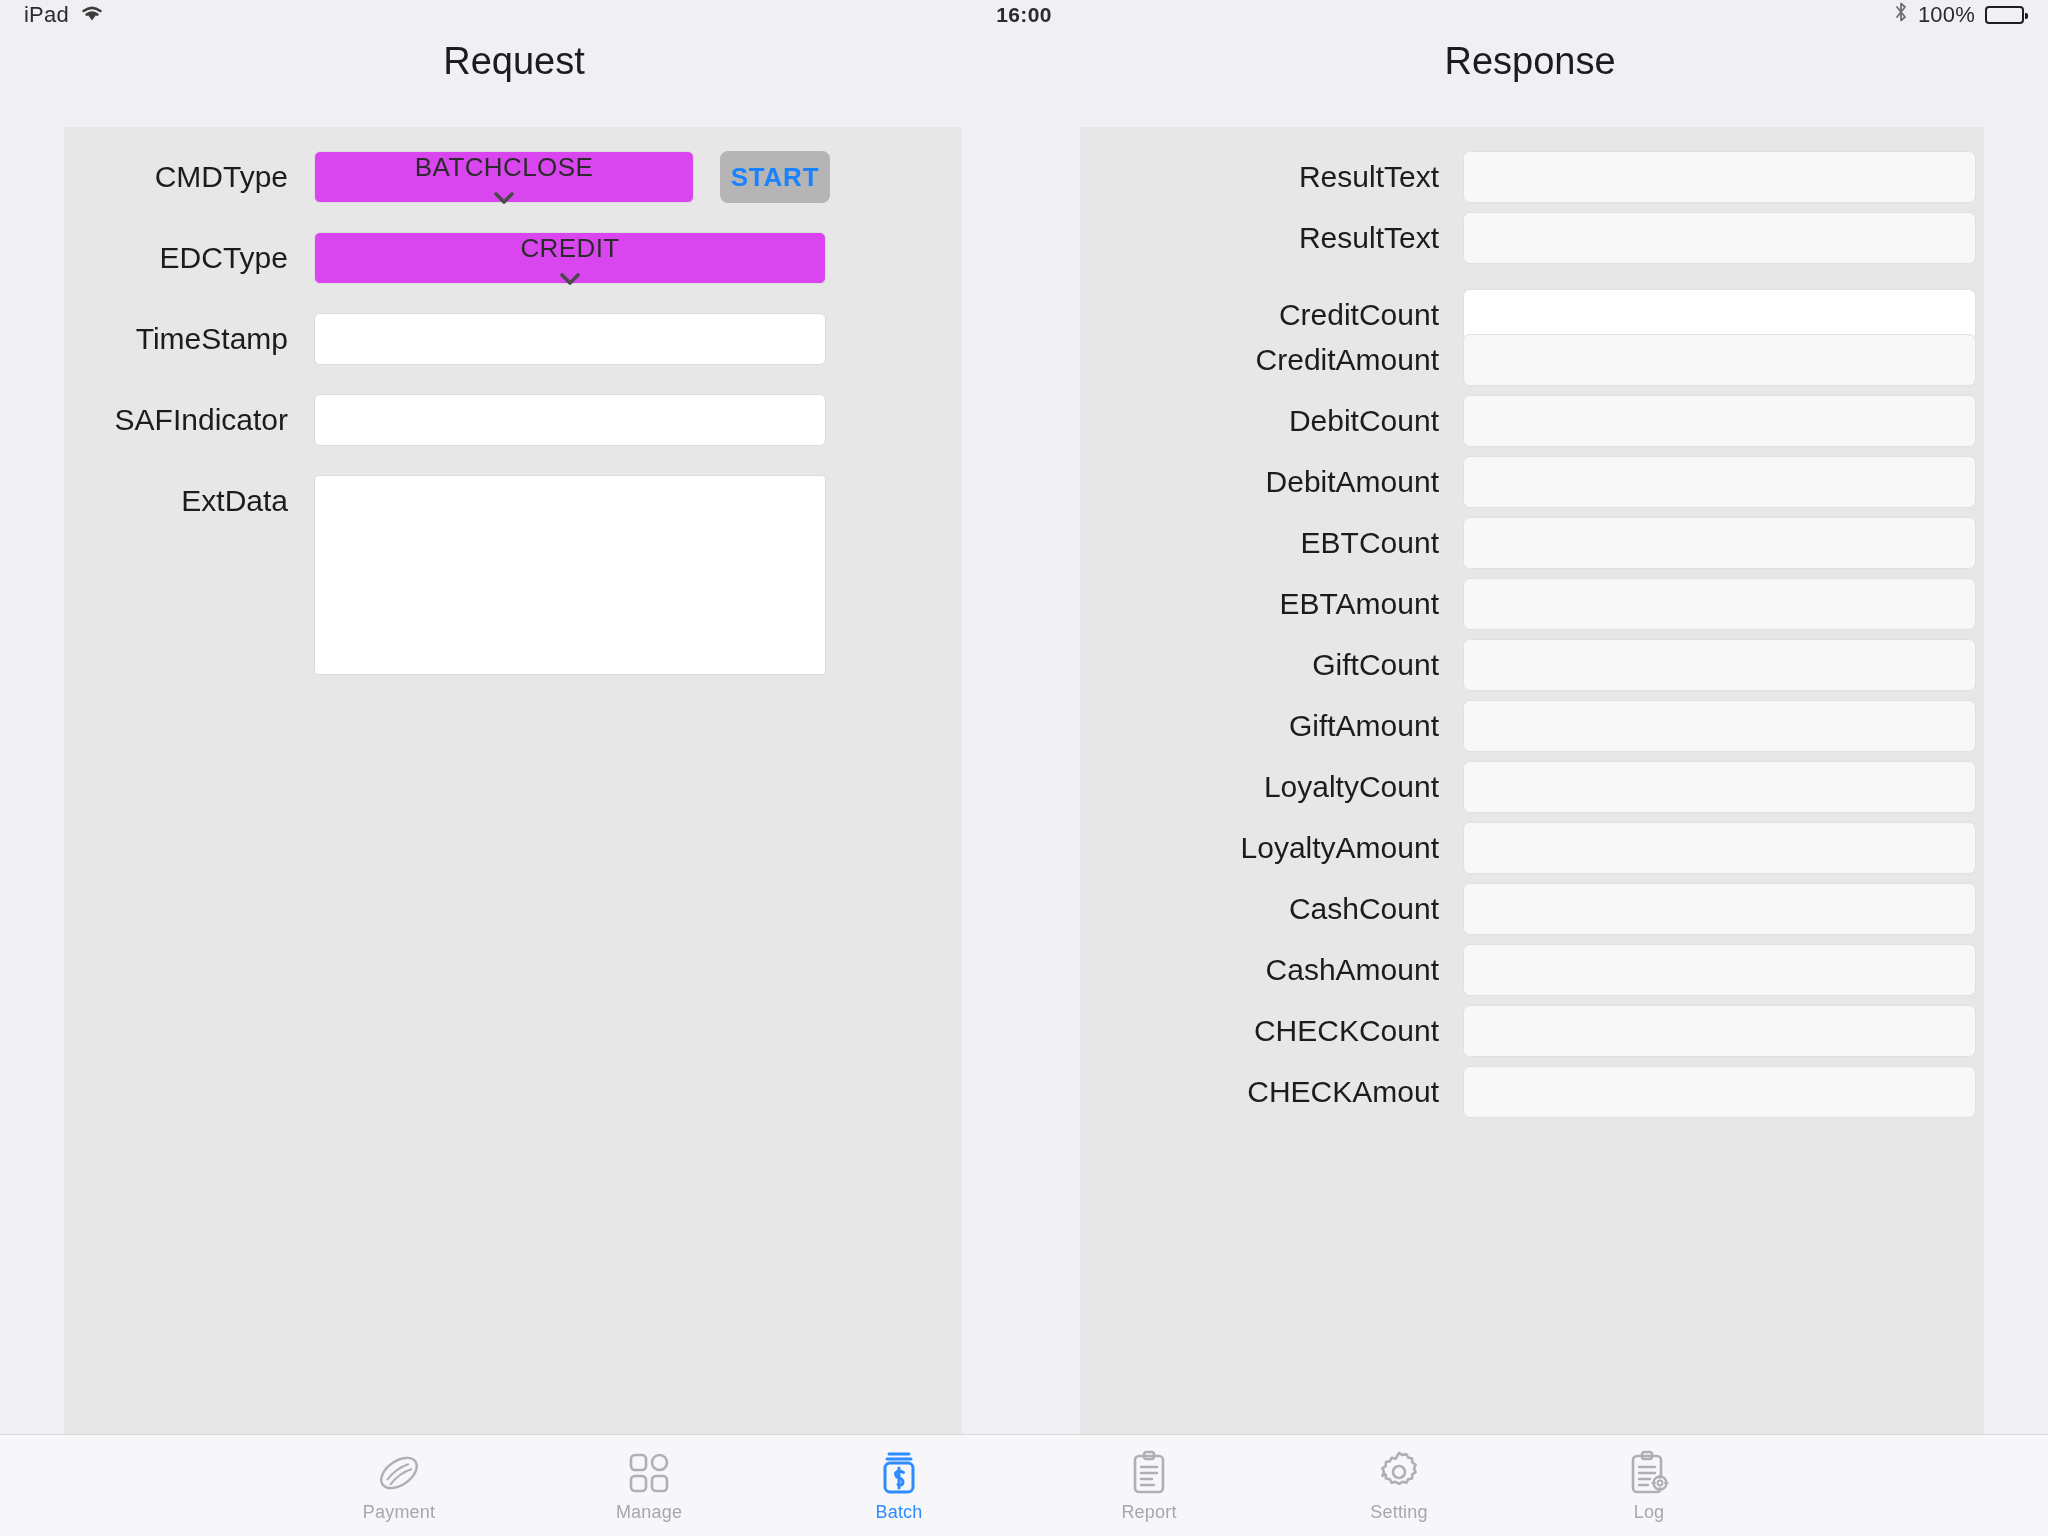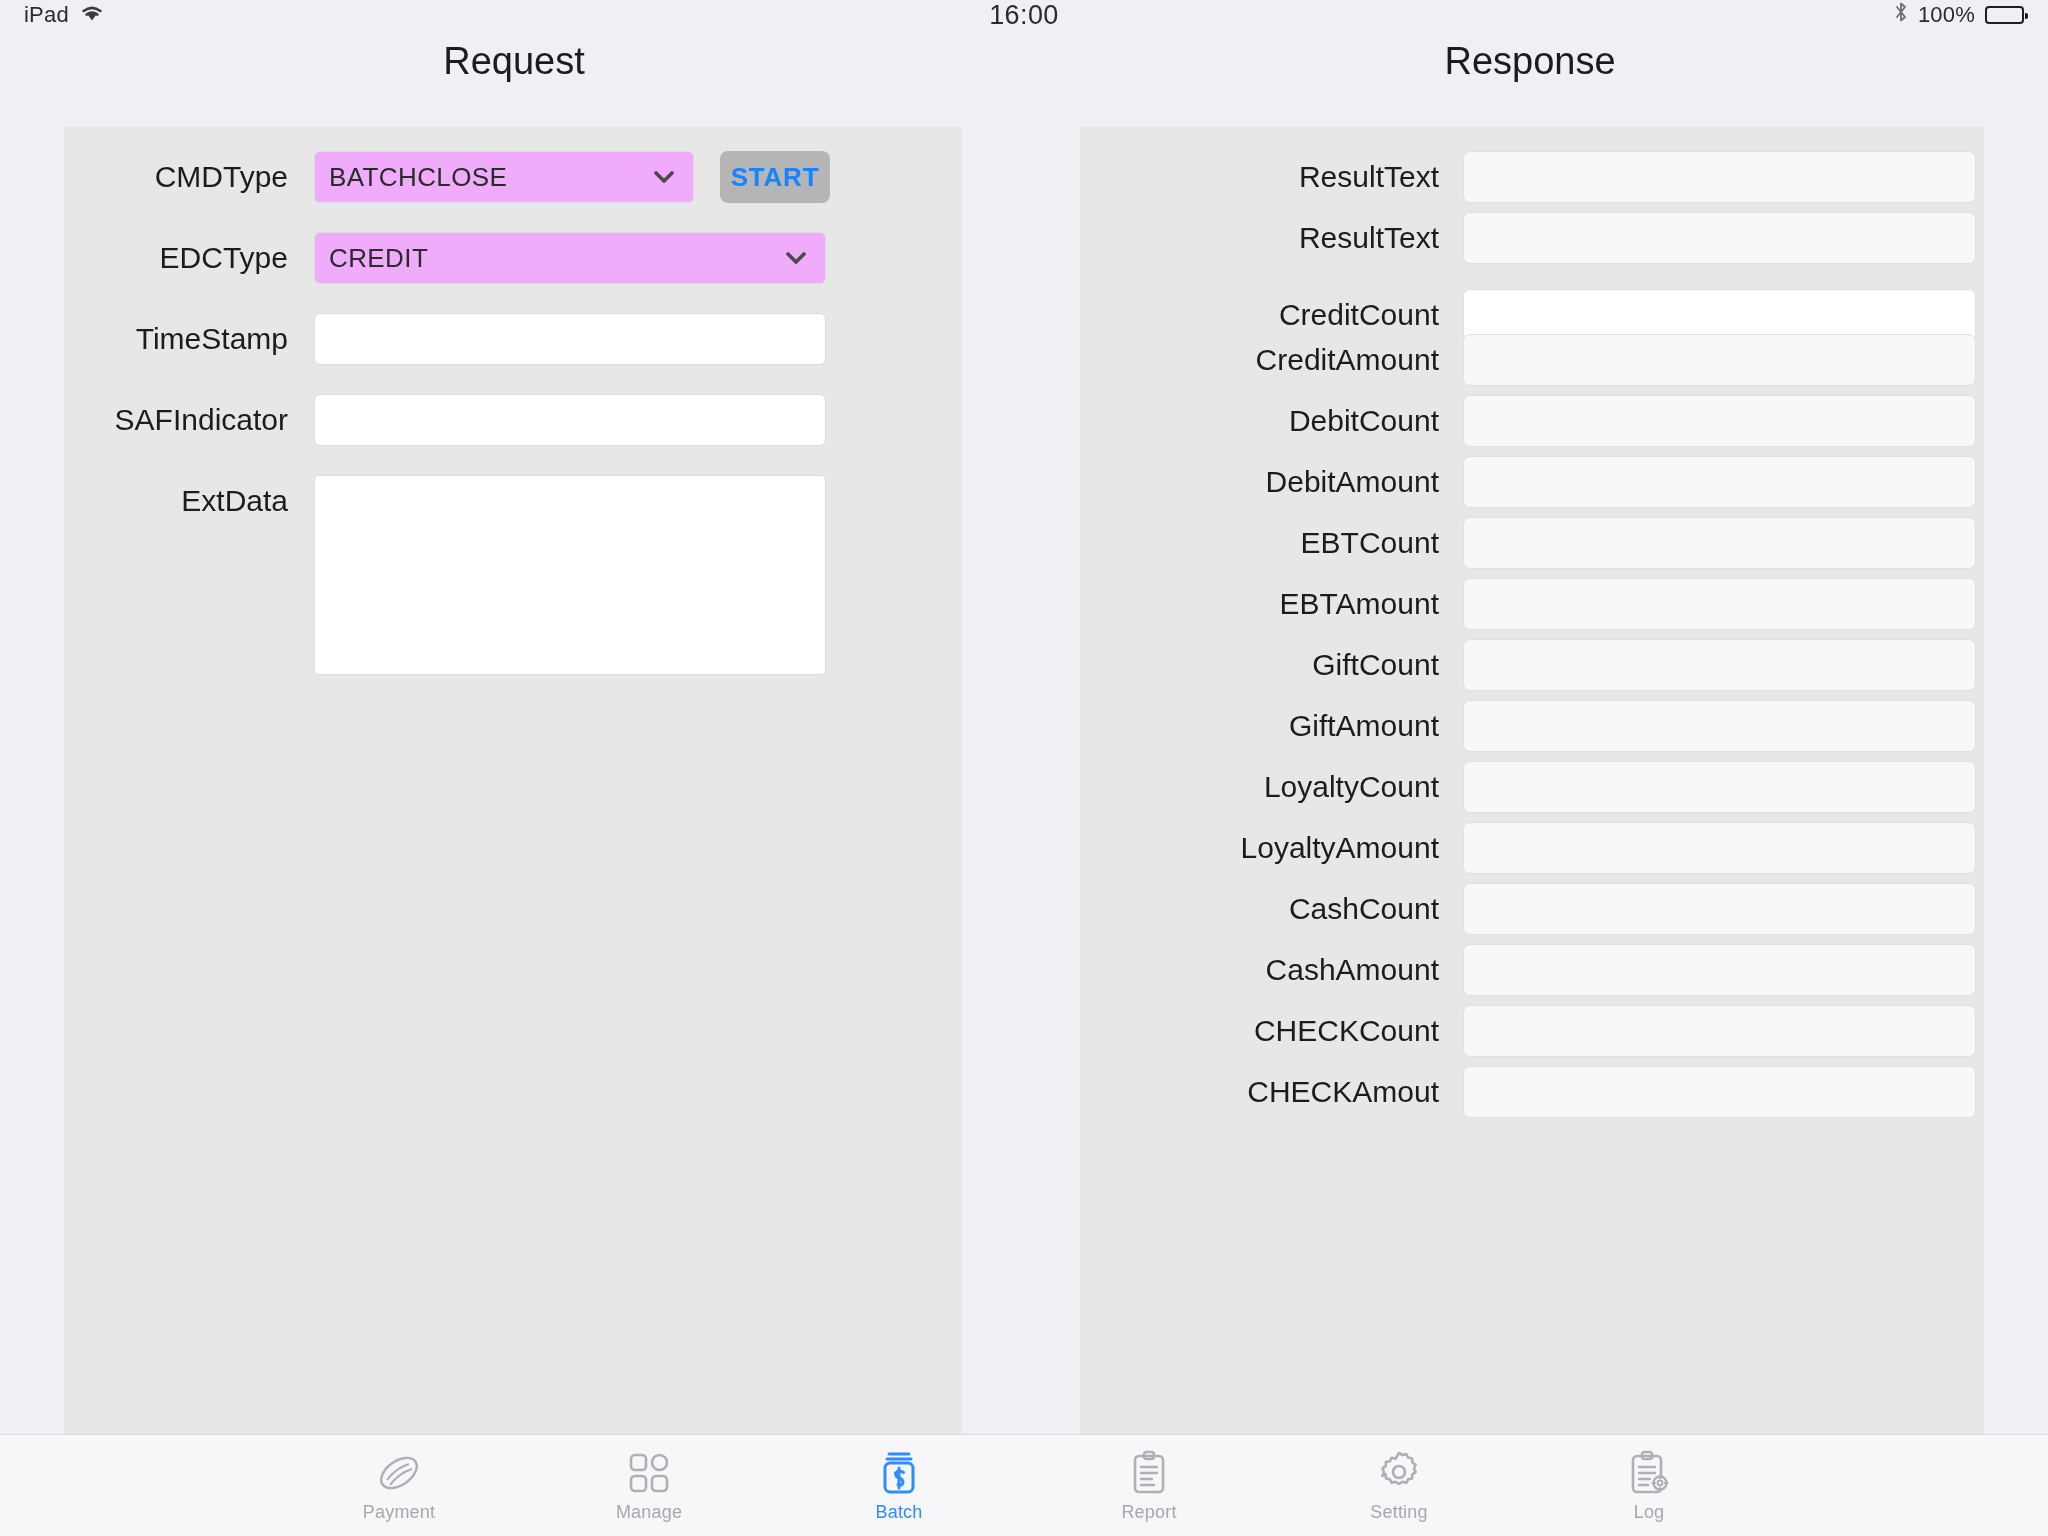--- a/index.html
+++ b/index.html
@@ -27,22 +27,22 @@
     padding: 12px 24px;
     font-size: 22px;
     color: #2b2b2b;
     letter-spacing: 0.2px;
   }
   .sb-left { display: flex; align-items: center; gap: 10px; }
   .sb-center {
     position: absolute;
     left: 0; right: 0;
     text-align: center;
-    font-weight: normal;
-    font-size: 27px;
+    font-weight: bold;
+    font-size: 21px;
     letter-spacing: 0.4px;
   }
   .sb-right {
     margin-left: auto;
     display: flex;
     align-items: center;
     gap: 10px;
     z-index: 2;
   }
   .battery {
@@ -120,27 +120,28 @@
   #panel-response .field-label { width: 383px; padding-right: 24px; }
 
   .text-field {
     height: 52px;
     background: #ffffff;
     border: 1px solid #DCDCDC;
     border-radius: 6px;
   }
   .select-field {
     height: 52px;
-    background: #f0abfc;
+    background: #d946ef;
     border: 1px solid #DCDCDC;
     border-radius: 6px;
     display: flex;
     align-items: center;
     padding: 0 14px;
     position: relative;
+    flex-direction: column;
   }
   .select-value {
     font-size: 26px;
     color: #2b2b2b;
     letter-spacing: 0.4px;
     flex: 1;
   }
   .chevron {
     width: 30px; height: 30px;
     flex: 0 0 30px;

